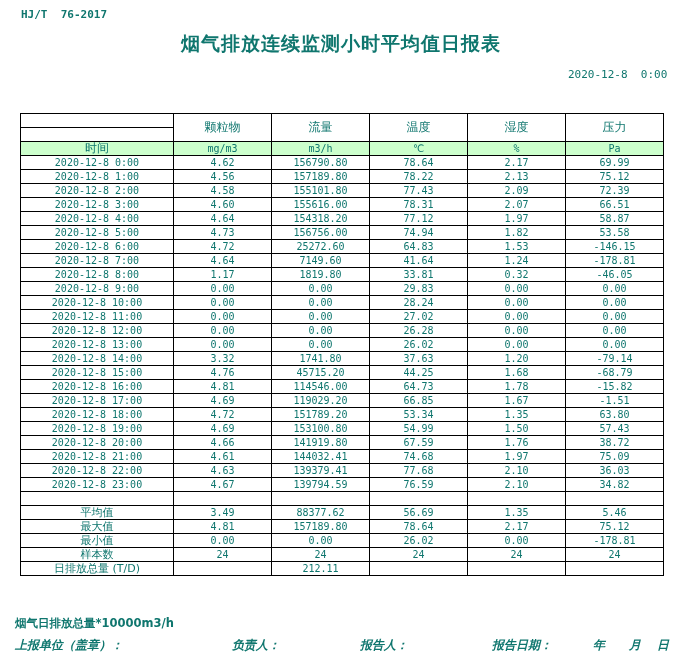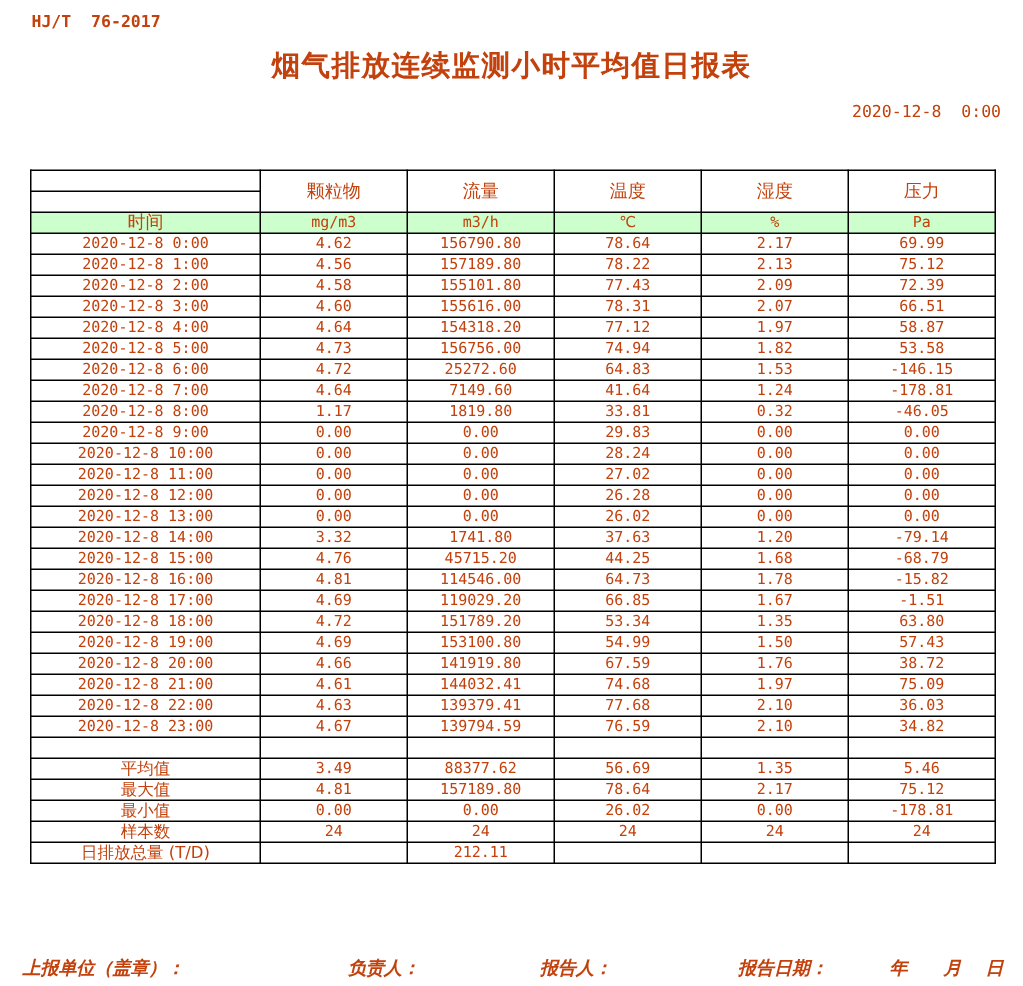--- a/index.html
+++ b/index.html
@@ -1,21 +1,21 @@
 <!DOCTYPE html>
 <html><head>
 <meta charset="utf-8">
 <style>
   * { margin:0; padding:0; box-sizing:border-box; }
   html,body { background:#ffffff; }
   .page {
     position:relative;
     width:682px; height:657px;
     background:#ffffff;
-    color:#c2410c;
+    color:#0f766e;
     font-family:"DejaVu Sans", sans-serif;
     overflow:hidden;
   }
   .std-code {
     position:absolute; left:21px; top:8px;
     font-family:"DejaVu Sans Mono", monospace;
     font-size:11px; font-weight:bold; white-space:pre;
   }
   .doc-title {
     position:absolute; left:0; top:31px; width:100%;
@@ -351,20 +351,21 @@
           <td class="c-label">日排放总量 (T/D)</td>
           <td class="c-num"></td>
           <td class="c-num">212.11</td>
           <td class="c-num"></td>
           <td class="c-num"></td>
           <td class="c-num"></td>
         </tr>
       </tbody>
   </table>
 
+  <div class="footnote">烟气日排放总量*10000m3/h</div>
 
   <div class="sign-row">
     <span class="pos-unit">上报单位（盖章）：</span>
     <span class="pos-resp">负责人：</span>
     <span class="pos-rept">报告人：</span>
     <span class="pos-date">报告日期：</span>
     <span class="pos-year">年</span>
     <span class="pos-month">月</span>
     <span class="pos-day">日</span>
   </div>

